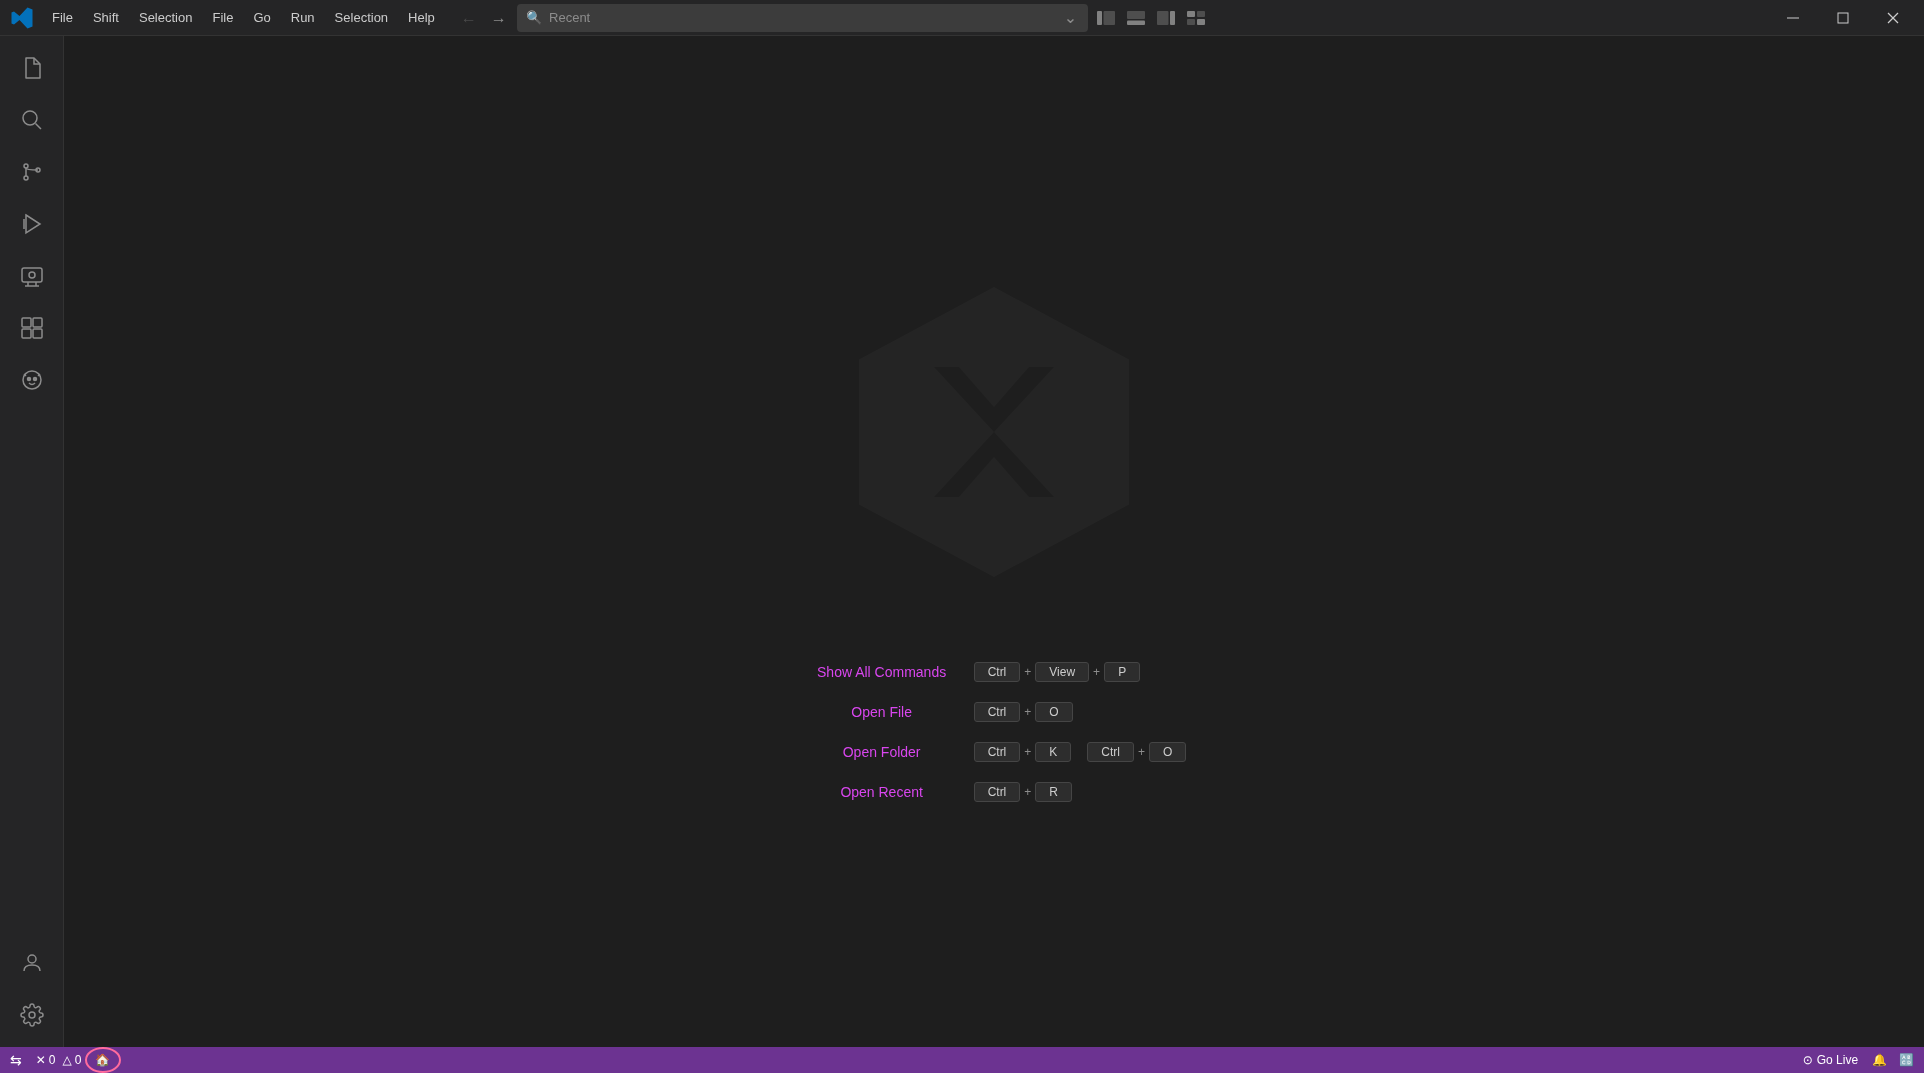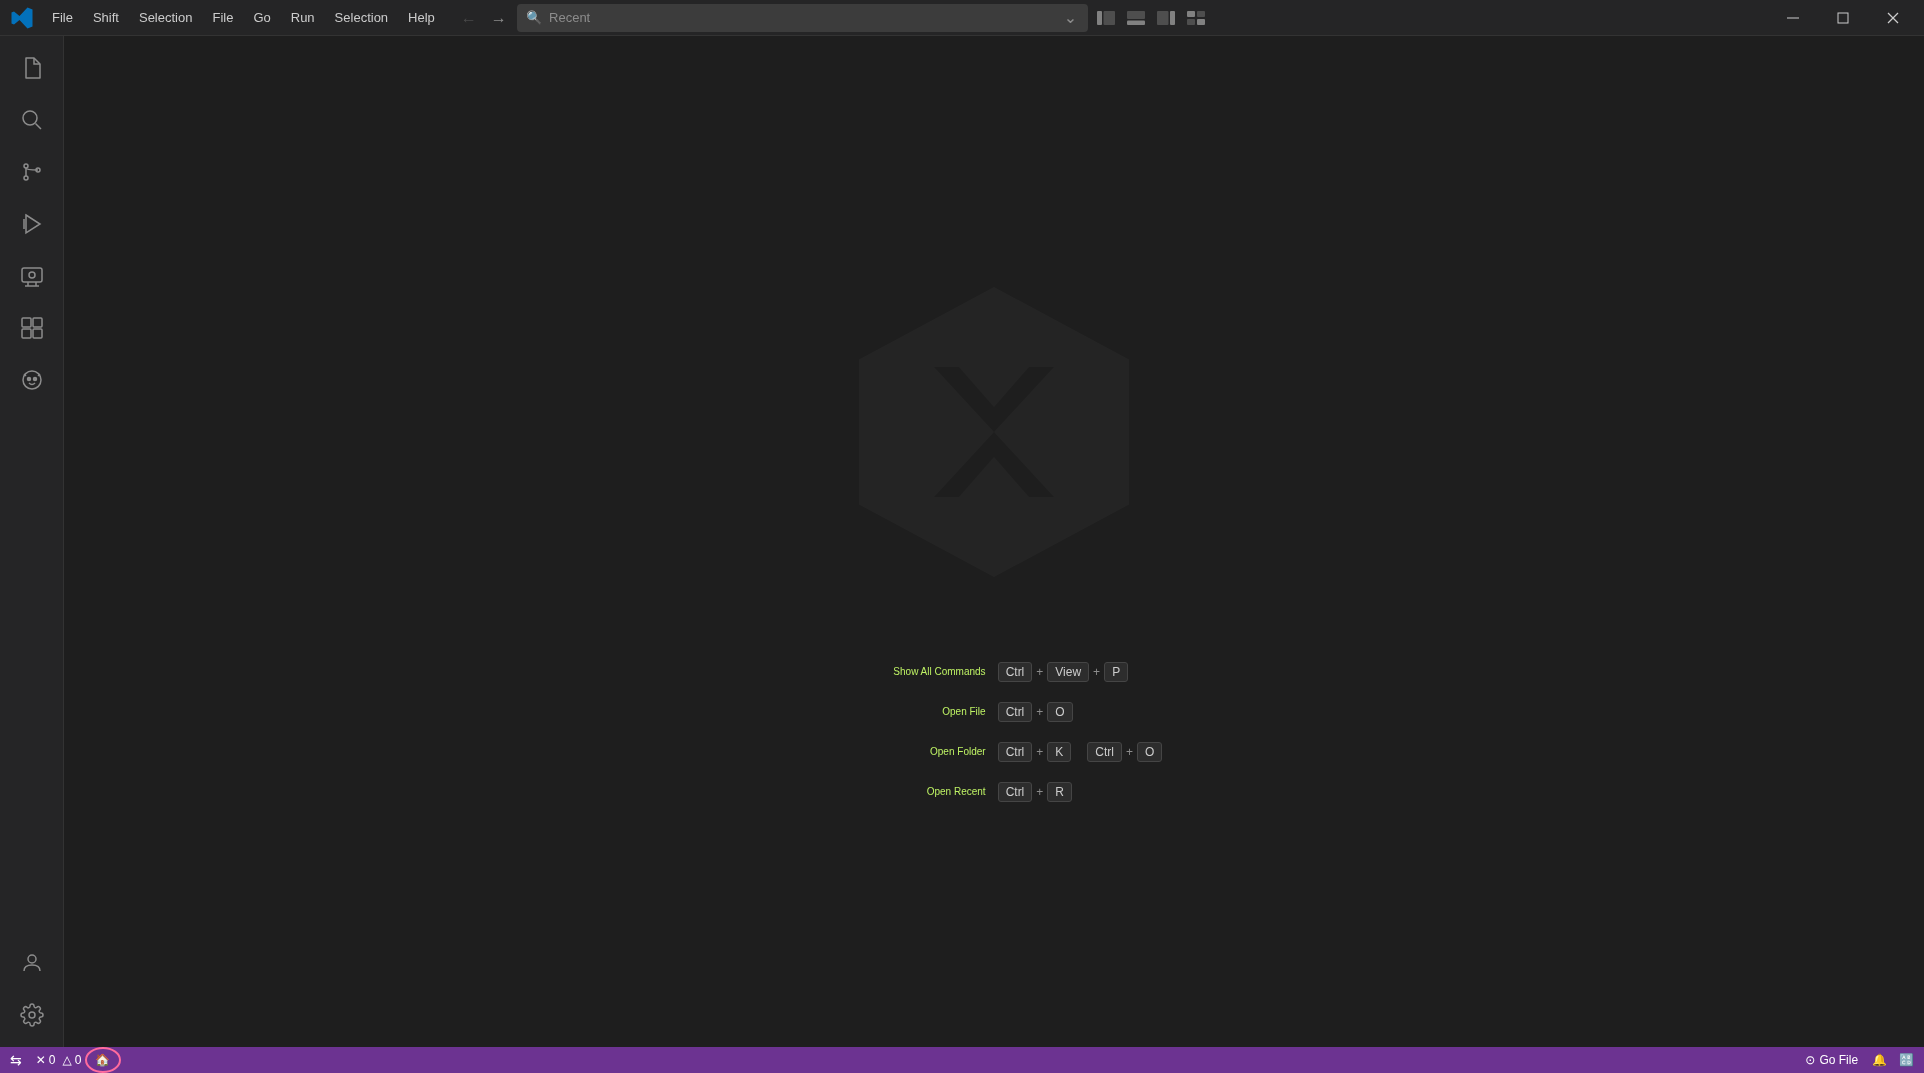--- a/index.html
+++ b/index.html
@@ -187,37 +187,37 @@
       flex-direction: column;
       gap: 20px;
       align-items: flex-start;
     }
     .shortcut-row {
       display: flex;
       align-items: center;
       gap: 12px;
     }
     .shortcut-label {
-      color: #bef264;
-      font-size: 10px;
+      color: #d946ef;
+      font-size: 14px;
       width: 160px;
-      text-align: right;
+      text-align: center;
     }
     .shortcut-keys {
       display: flex;
       align-items: center;
       gap: 4px;
     }
     .key {
       background: #2d2d2d;
       border: 1px solid #454545;
       border-radius: 3px;
       color: #cccccc;
       font-size: 12px;
-      padding: 2px 7px;
+      padding: 2px 13px;
       min-width: 24px;
       text-align: center;
       display: inline-block;
     }
     .key-sep {
       color: #8c8c8c;
       font-size: 12px;
     }
 
     
@@ -517,21 +517,21 @@
       </div>
       <div class="home-highlight"></div>
     </div>
   </div>
 
   <div class="status-spacer"></div>
 
   <div class="status-right">
     <div class="go-live-btn">
       <span>⊙</span>
-      <span>Go File</span>
+      <span>Go Live</span>
     </div>
     <div class="status-item">
       <span>🔔</span>
     </div>
     <div class="status-item">
       <span>🔠</span>
     </div>
   </div>
 </div>
 

